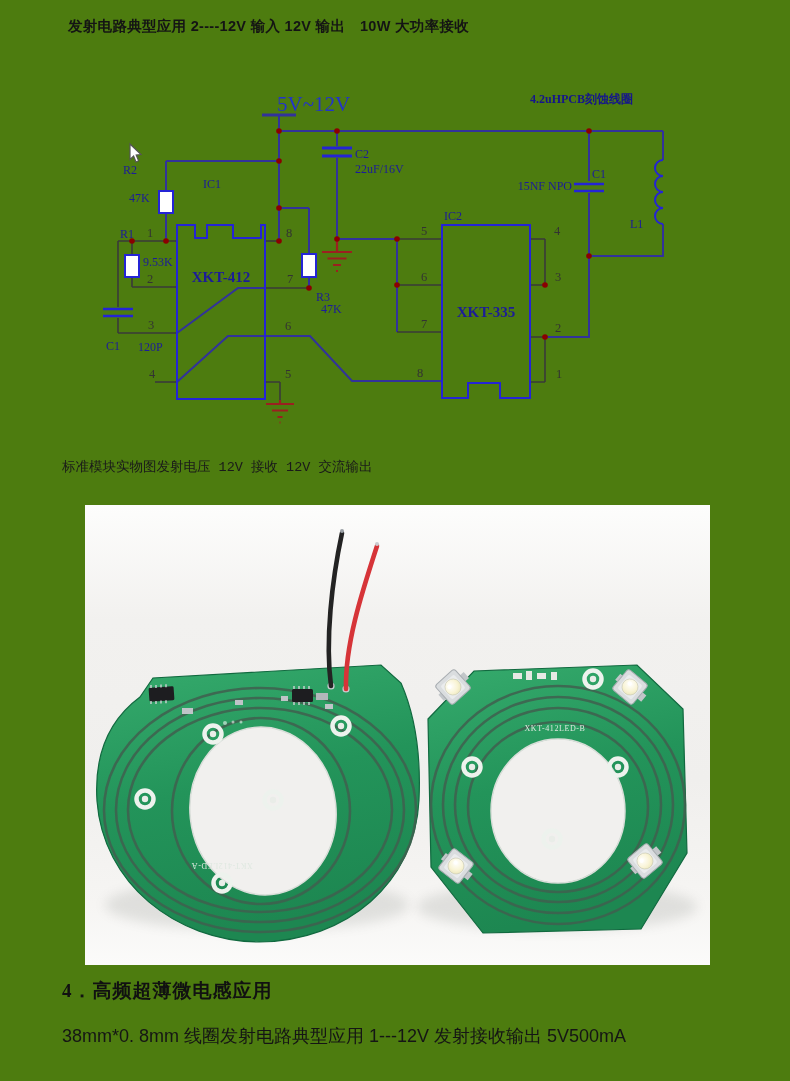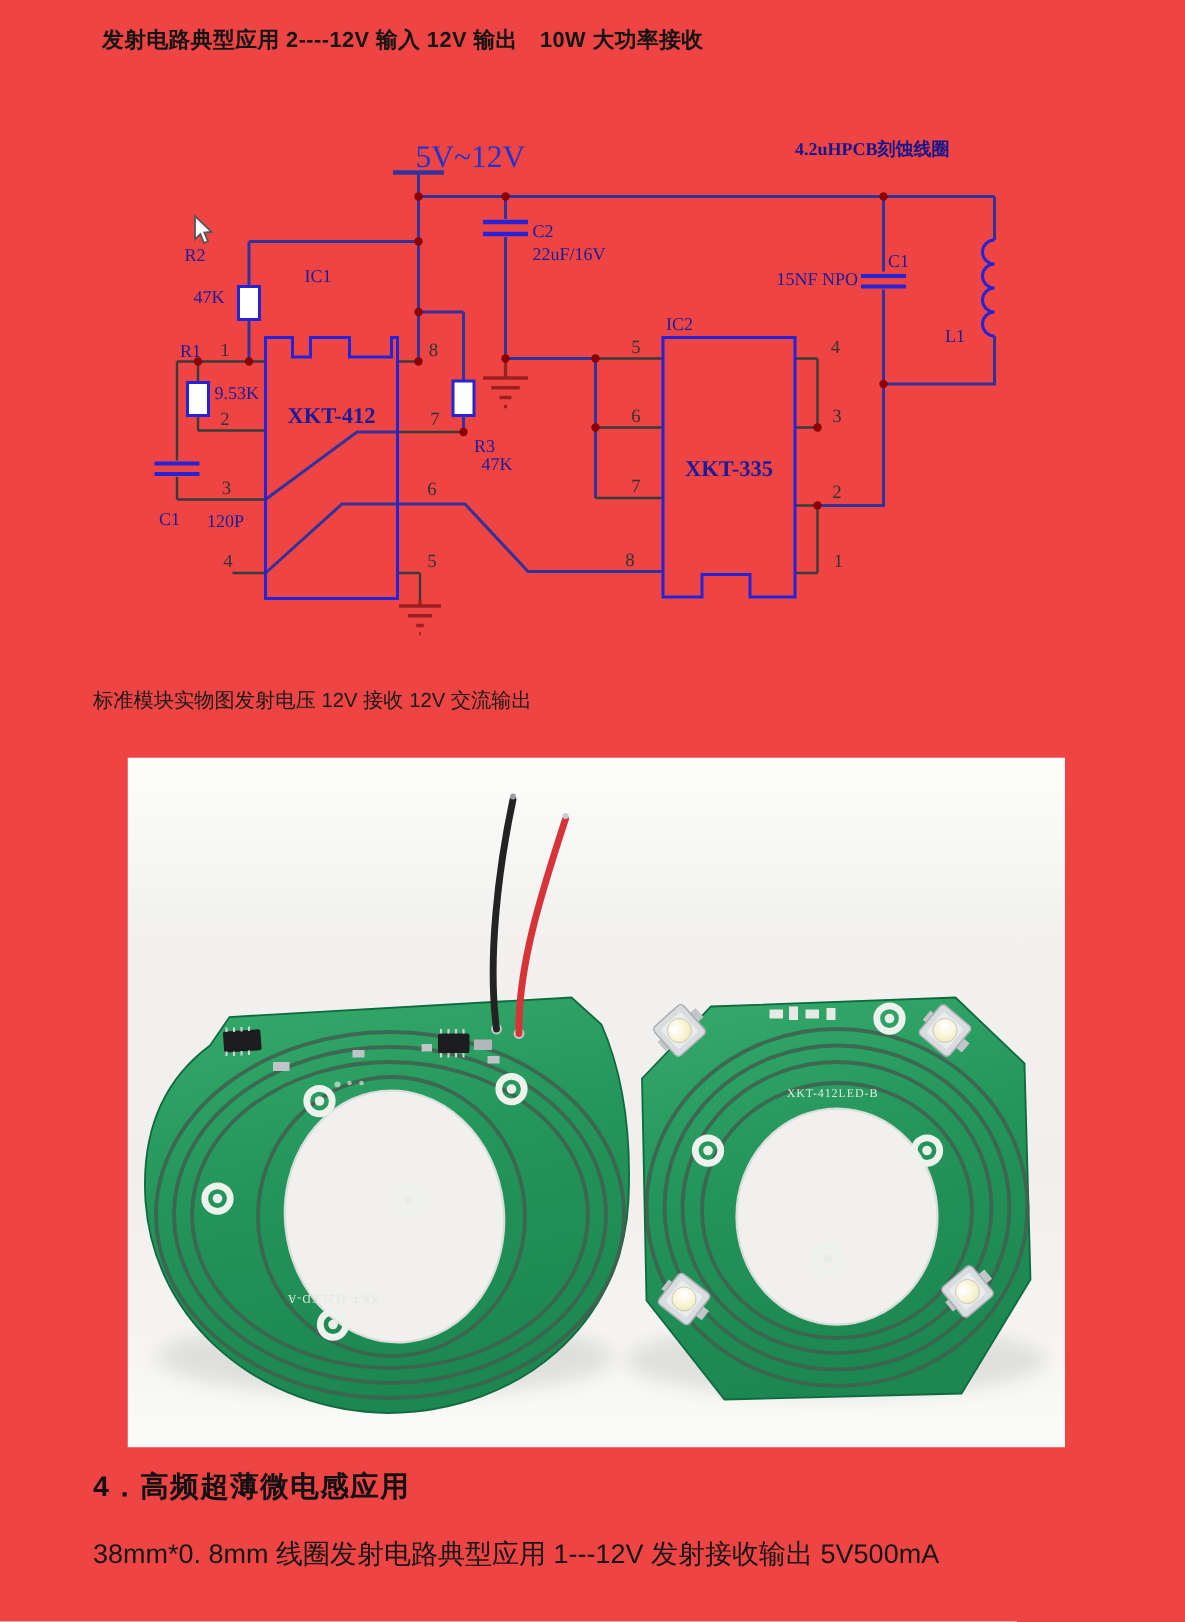--- a/index.html
+++ b/index.html
@@ -1,21 +1,21 @@
 <!DOCTYPE html>
 <html><head>
 <meta charset="utf-8">
 <style>
   html,body{margin:0;padding:0;background:#e8e8e8;}
-  #page{position:relative;width:790px;height:1081px;background:#ef4444;overflow:hidden;
+  #page{position:relative;width:790px;height:1081px;background:#4d7c0f;overflow:hidden;
         font-family:"Liberation Sans",sans-serif;}
   .abs{position:absolute;}
   #doc-title{left:68px;top:17px;font-size:14.5px;font-weight:bold;color:#141414;letter-spacing:.3px;}
-  #caption-mid{left:62px;top:458px;font-size:13.5px;color:#1a1a1a;font-family:Liberation Sans, sans-serif;}
-  #section-heading{left:62px;top:978px;font-size:19px;font-weight:bold;color:#111;letter-spacing:1px;}
+  #caption-mid{left:62px;top:458px;font-size:13.5px;color:#1a1a1a;font-family:Liberation Mono, monospace;}
+  #section-heading{left:62px;top:978px;font-size:19px;font-weight:bold;color:#111;letter-spacing:1px;font-family:Liberation Serif, serif;}
   #footer-line{left:62px;top:1024px;font-size:18px;color:#151515;}
   #circuit-svg{left:0;top:55px;}
   #photo{left:85px;top:505px;width:625px;height:460px;}
   svg text{font-family:"Liberation Serif",serif;}
   .complabel{fill:#1c1c99;font-size:12px;}
   .pinnum{fill:#333;font-size:12.5px;text-anchor:middle;}
 </style>
 </head>
 <body>
 

